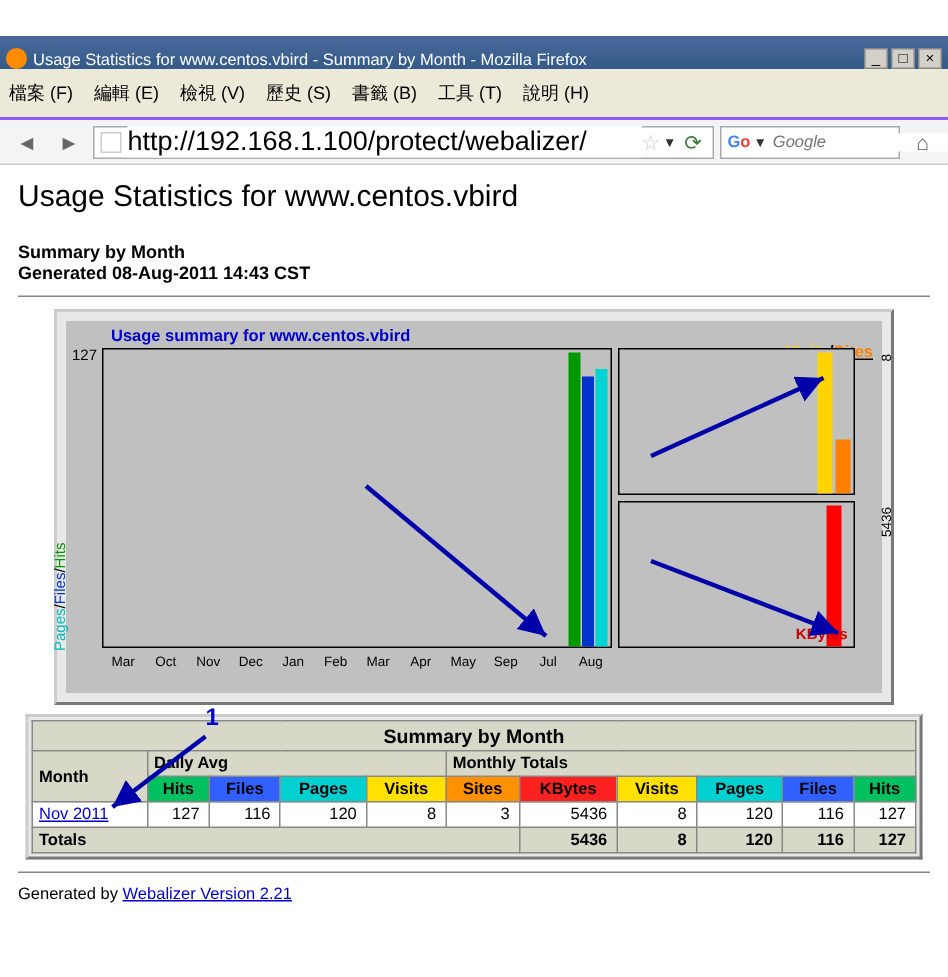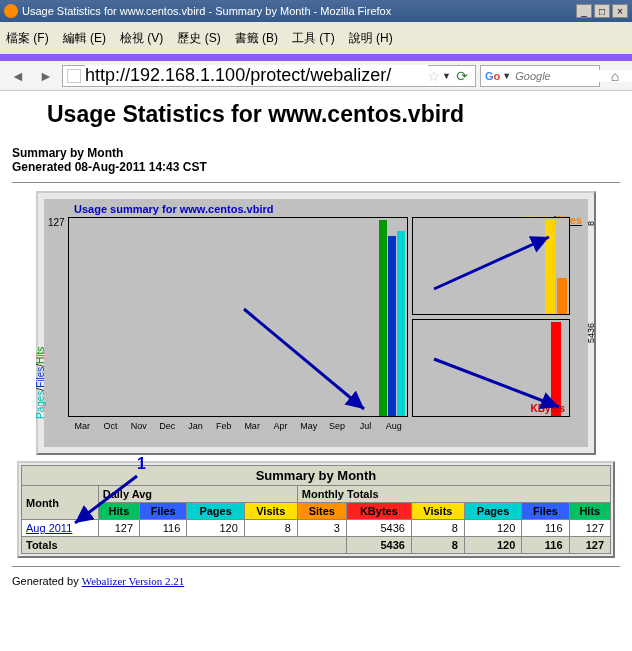--- a/index.html
+++ b/index.html
@@ -1,35 +1,35 @@
 <!DOCTYPE html>
 <html><head>
 <meta charset="utf-8">
 <style>
 * { box-sizing: border-box; margin: 0; padding: 0; }
 body { font-family: Arial, sans-serif; font-size: 12px; background: #fff; width: 632px; }
-.titlebar { background: linear-gradient(#4a6a9a,#335a8a); color: #fff; height: 22px; display: flex; align-items: center; padding: 0 4px; font-size: 11px; }
+.titlebar { background: linear-gradient(#4a6a9a,#335a8a); color: #fff; height: 22px; display: flex; align-items: flex-end; padding: 0 4px; font-size: 11px; margin-top: 24px; }
 .titlebar .fx { width: 14px; height: 14px; background: #ff8c00; border-radius: 50%; margin-right: 4px; }
 .titlebar .spacer { flex: 1; }
 .winbtn { width: 16px; height: 14px; background: #d4d0c8; border: 1px solid #888; margin-left: 2px; display: flex; align-items: center; justify-content: center; font-size: 10px; color: #000; }
-.menubar { background: #ece9d8; height: 22px; display: flex; align-items: center; padding: 16px 6px; font-size: 12px; gap: 14px; border-bottom: 7px solid #8b5cf6; }
+.menubar { background: #ece9d8; height: 22px; display: flex; align-items: center; padding: 16px 6px; font-size: 12px; gap: 14px; border-bottom: 2px solid #8b5cf6; }
 .toolbar { background: #f4f4f4; height: 30px; display: flex; align-items: center; padding: 0 6px; gap: 4px; border-bottom: 1px solid #ccc; }
 .navbtn { width: 24px; height: 22px; border: 1px solid transparent; display: flex; align-items: center; justify-content: center; color: #666; font-size: 14px; }
 .urlbar { flex: 1; display: flex; align-items: center; border: 1px solid #aaa; background: #fff; height: 22px; padding: 0 4px; }
 .urlbar .favicon { width: 14px; height: 14px; background: #fff; border: 1px solid #ccc; margin-right: 4px; }
 .urlbar input { border: none; flex: 1; font-size: 18px; outline: none; }
 .star { color: #ccc; font-size: 14px; }
 .down { font-size: 9px; color: #333; margin: 0 2px; }
 .searchbox { width: 120px; display: flex; align-items: center; border: 1px solid #aaa; background: #fff; height: 22px; padding: 0 4px; }
 .gicon { display:inline-flex; }
 .gicon span { font-weight: bold; font-size: 11px; }
 .searchbox input { border: none; flex: 1; font-size: 11px; outline: none; font-style: italic; color: #888; margin-left: 2px; }
 .home { width: 22px; height: 22px; display: flex; align-items: center; justify-content: center; color: #555; font-size: 14px; }
 .content { padding: 10px 12px; }
-h1 { font-size: 23px; font-weight: bold; margin-bottom: 18px; margin-left: 35px; }
+h1 { font-size: 20px; font-weight: normal; margin-bottom: 18px; }
 .sub { font-size: 12px; font-weight: bold; }
 hr { margin: 8px 0; border: none; border-top: 1px solid #888; }
 .chartbox { border: 2px outset #ccc; background: #e8e8e8; margin: 6px auto; width: 560px; padding: 6px; position: relative; }
 .chartinner { background: #c0c0c0; position: relative; height: 248px; }
 .ctitle { position: absolute; top: 4px; left: 30px; color: #0000cc; font-weight: bold; font-size: 11px; }
 .legend1 { position: absolute; top: 15px; right: 6px; font-size: 11px; font-weight: bold; text-decoration: underline; }
 .legend1 .v { color: #ffd400; }
 .legend1 .sl { color: #000; }
 .legend1 .s { color: #ff8000; }
 .ylab { position: absolute; left: 4px; top: 18px; font-size: 10px; }
@@ -64,21 +64,21 @@
 .c-visits { background: #ffe000; }
 .c-sites { background: #ff9000; }
 .c-kbytes { background: #ff2020; }
 td.num { text-align: right; background: #fff; padding-right: 6px; }
 td.monthlink { text-align: left; background: #fff; }
 td.monthlink a { color: #0000cc; text-decoration: underline; }
 .totals td { background: #d8d8c8; font-weight: bold; text-align: right; padding-right: 6px; }
 .totals td.lab { text-align: left; }
 .annot { position: absolute; color: #0000cc; font-size: 16px; font-weight: bold; }
 .footer { font-size: 11px; margin-top: 6px; }
-.footer a { color: #0000cc; text-decoration: underline; font-family: Liberation Serif, serif; }
+.footer a { color: #0000cc; text-decoration: underline; }
 </style>
 </head>
 <body>
 
 <div class="titlebar">
   <span class="fx"></span>
   <span>Usage Statistics for www.centos.vbird - Summary by Month - Mozilla Firefox</span>
   <span class="spacer"></span>
   <span class="winbtn">_</span>
   <span class="winbtn">□</span>
@@ -202,21 +202,21 @@
         <th class="c-pages">Pages</th>
         <th class="c-visits">Visits</th>
         <th class="c-sites">Sites</th>
         <th class="c-kbytes">KBytes</th>
         <th class="c-visits">Visits</th>
         <th class="c-pages">Pages</th>
         <th class="c-files">Files</th>
         <th class="c-hits">Hits</th>
       </tr>
       <tr>
-        <td class="monthlink"><a href="#">Aug 2011</a></td>
+        <td class="monthlink"><a href="#">Nov 2011</a></td>
         <td class="num">127</td>
         <td class="num">116</td>
         <td class="num">120</td>
         <td class="num">8</td>
         <td class="num">3</td>
         <td class="num">5436</td>
         <td class="num">8</td>
         <td class="num">120</td>
         <td class="num">116</td>
         <td class="num">127</td>

